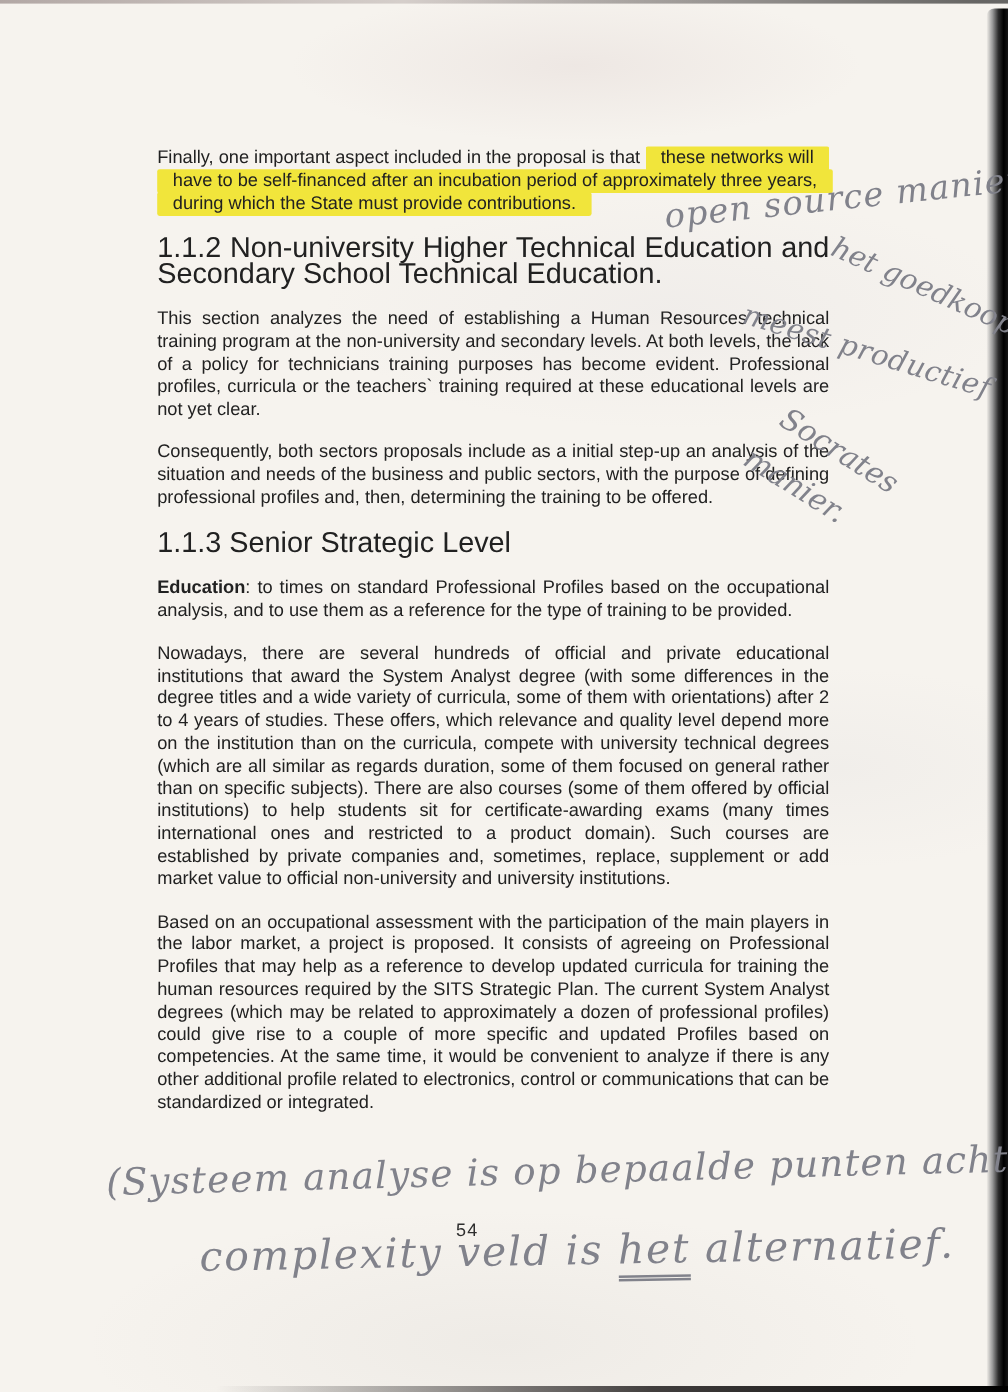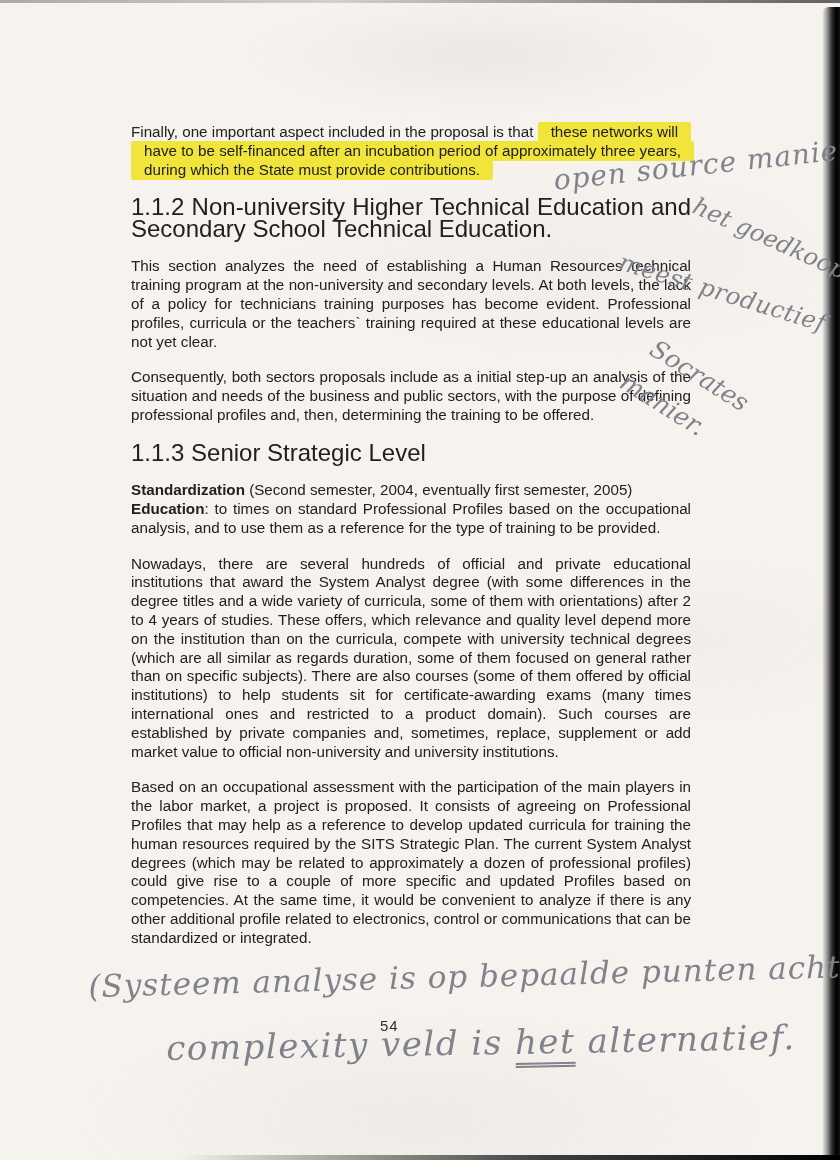--- a/index.html
+++ b/index.html
@@ -89,21 +89,20 @@
     <p class="para"><span>Finally, one important aspect included in the proposal is that </span><span class="hl">these networks will have to be self-financed after an incubation period of approximately three years, during which the State must provide contributions.</span></p>
 
     <h2 class="heading h112">1.1.2 Non-university Higher Technical Education and Secondary School Technical Education.</h2>
 
     <p class="para">This section analyzes the need of establishing a Human Resources technical training program at the non-university and secondary levels.  At both levels, the lack of a policy for technicians training purposes has become evident. Professional profiles, curricula or the teachers` training required at these educational levels are not yet clear.</p>
 
     <p class="para">Consequently, both sectors proposals include as a initial step-up an analysis of the situation and needs of the business and public sectors, with the purpose of defining professional profiles and, then, determining the training to be offered.</p>
 
     <h2 class="heading h113">1.1.3 Senior Strategic Level</h2>
 
-    <p class="para tight"><b>Standardization</b><span> (Second semester, 2004, eventually first semester, 2005)</span></p>
 
     <p class="para"><b>Education</b><span>: to times on standard Professional Profiles based on the occupational analysis, and to use them as a reference for the type of training to be provided.</span></p>
 
     <p class="para">Nowadays, there are several hundreds of official and private educational institutions that award the System Analyst degree (with some differences in the degree titles and a wide variety of curricula, some of them with orientations) after 2 to 4 years of studies. These offers, which relevance and quality level depend more on the institution than on the curricula, compete with university technical degrees (which are all similar as regards duration, some of them focused on general rather than on specific subjects).  There are also courses (some of them offered by official institutions) to help students sit for certificate-awarding exams (many times international ones and restricted to a product domain). Such courses are established by private companies and, sometimes, replace, supplement or add market value to official non-university and university institutions.</p>
 
     <p class="para">Based on an occupational assessment with the participation of the main players in the labor market, a project is proposed.  It consists of agreeing on Professional Profiles that may help as a reference to develop updated curricula for training the human resources required by the SITS Strategic Plan. The current System Analyst degrees (which may be related to approximately a dozen of professional profiles) could give rise to a couple of more specific and updated Profiles based on competencies.  At the same time, it would be convenient to analyze if there is any other additional profile related to electronics, control or communications that can be standardized or integrated.</p>
   </div>
 
   <div class="hand ann-tr1">open source manier is</div>
 

